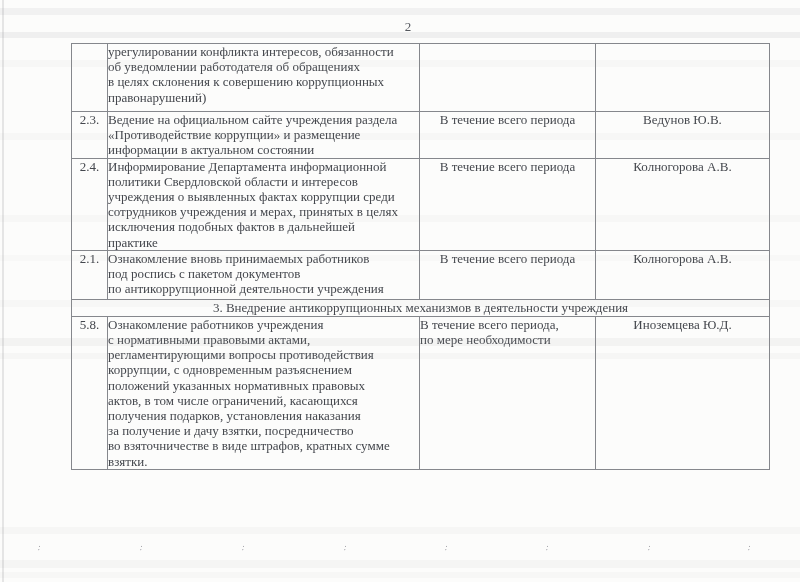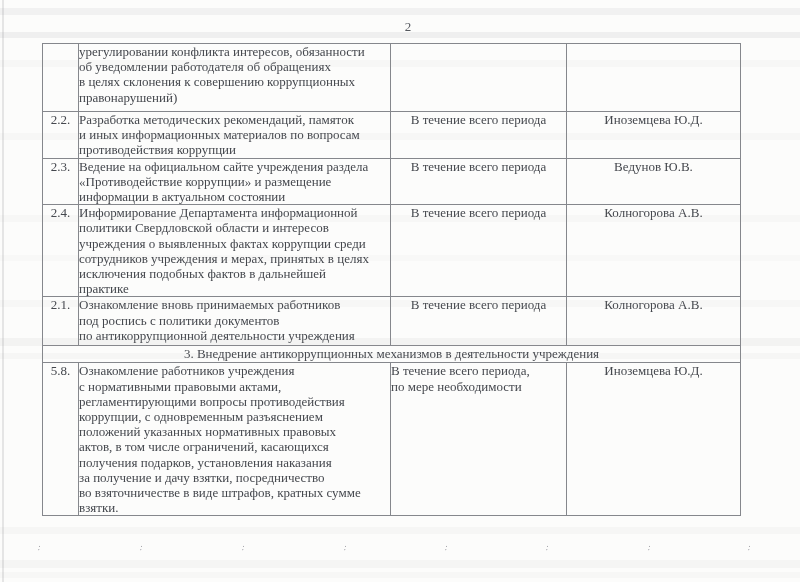--- a/index.html
+++ b/index.html
@@ -16,21 +16,21 @@
     position: absolute;
     top: 19px;
     left: 8px;
     width: 800px;
     text-align: center;
     font-size: 13px;
     color: #55585e;
   }
   table.plan {
     position: absolute;
-    left: 42px;
+    left: 71px;
     top: 43px;
     width: 698px;
     border-collapse: collapse;
     table-layout: fixed;
   }
   table.plan td {
     border: 1px solid #85878c;
     font-size: 13px;
     line-height: 15.2px;
     vertical-align: top;
@@ -89,28 +89,20 @@
       <tr style="height:68px">
         <td class="num"></td>
         <td class="act">урегулировании конфликта интересов, обязанности
 об уведомлении работодателя об обращениях
 в целях склонения к совершению коррупционных
 правонарушений)</td>
         <td class="per"></td>
         <td class="resp"></td>
       </tr>
       <tr style="height:46px">
-        <td class="num">2.2.</td>
-        <td class="act">Разработка методических рекомендаций, памяток
-и иных информационных материалов по вопросам
-противодействия коррупции</td>
-        <td class="per">В течение всего периода</td>
-        <td class="resp">Иноземцева Ю.Д.</td>
-      </tr>
-      <tr style="height:46px">
         <td class="num">2.3.</td>
         <td class="act">Ведение на официальном сайте учреждения раздела
 «Противодействие коррупции» и размещение
 информации в актуальном состоянии</td>
         <td class="per">В течение всего периода</td>
         <td class="resp">Ведунов Ю.В.</td>
       </tr>
       <tr style="height:90px">
         <td class="num">2.4.</td>
         <td class="act">Информирование Департамента информационной
@@ -118,21 +110,21 @@
 учреждения о выявленных фактах коррупции среди
 сотрудников учреждения и мерах, принятых в целях
 исключения подобных фактов в дальнейшей
 практике</td>
         <td class="per">В течение всего периода</td>
         <td class="resp">Колногорова А.В.</td>
       </tr>
       <tr style="height:49px">
         <td class="num">2.1.</td>
         <td class="act">Ознакомление вновь принимаемых работников
-под роспись с политики документов
+под роспись с пакетом документов
 по антикоррупционной деятельности учреждения</td>
         <td class="per">В течение всего периода</td>
         <td class="resp">Колногорова А.В.</td>
       </tr>
       <tr style="height:17px">
         <td class="section" colspan="4">3. Внедрение антикоррупционных механизмов в деятельности учреждения</td>
       </tr>
       <tr style="height:153px">
         <td class="num">5.8.</td>
         <td class="act">Ознакомление работников учреждения

